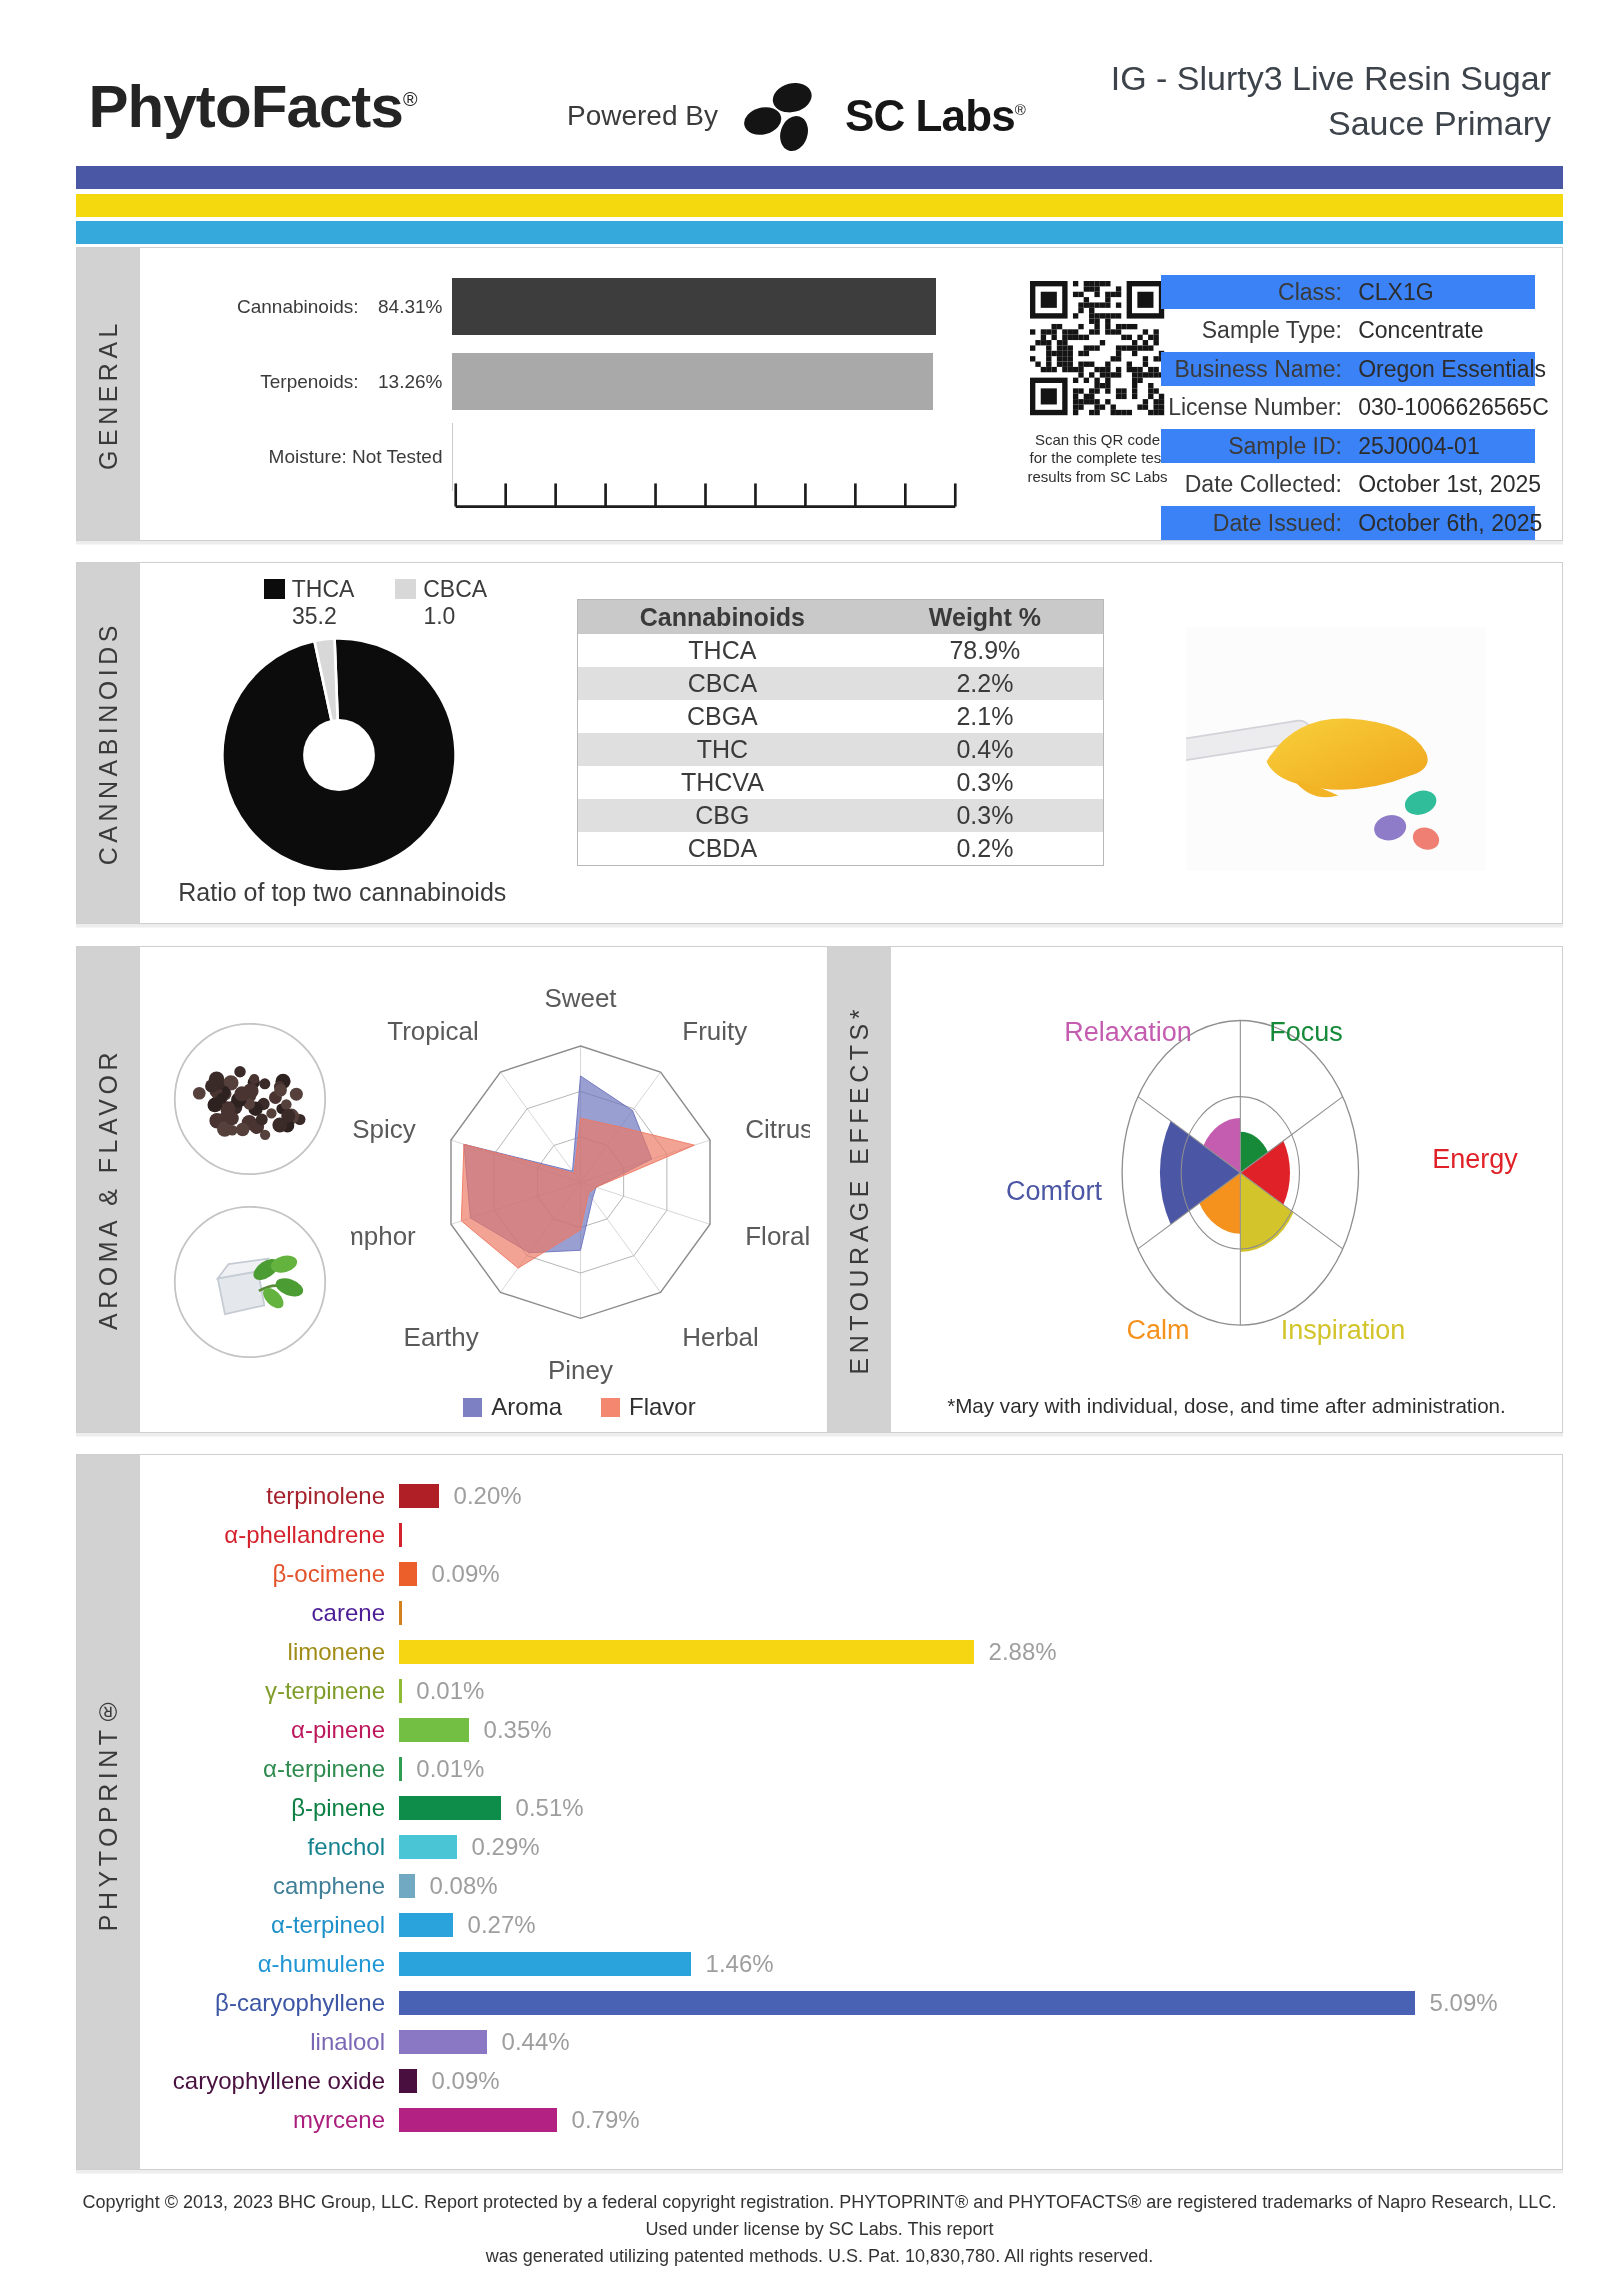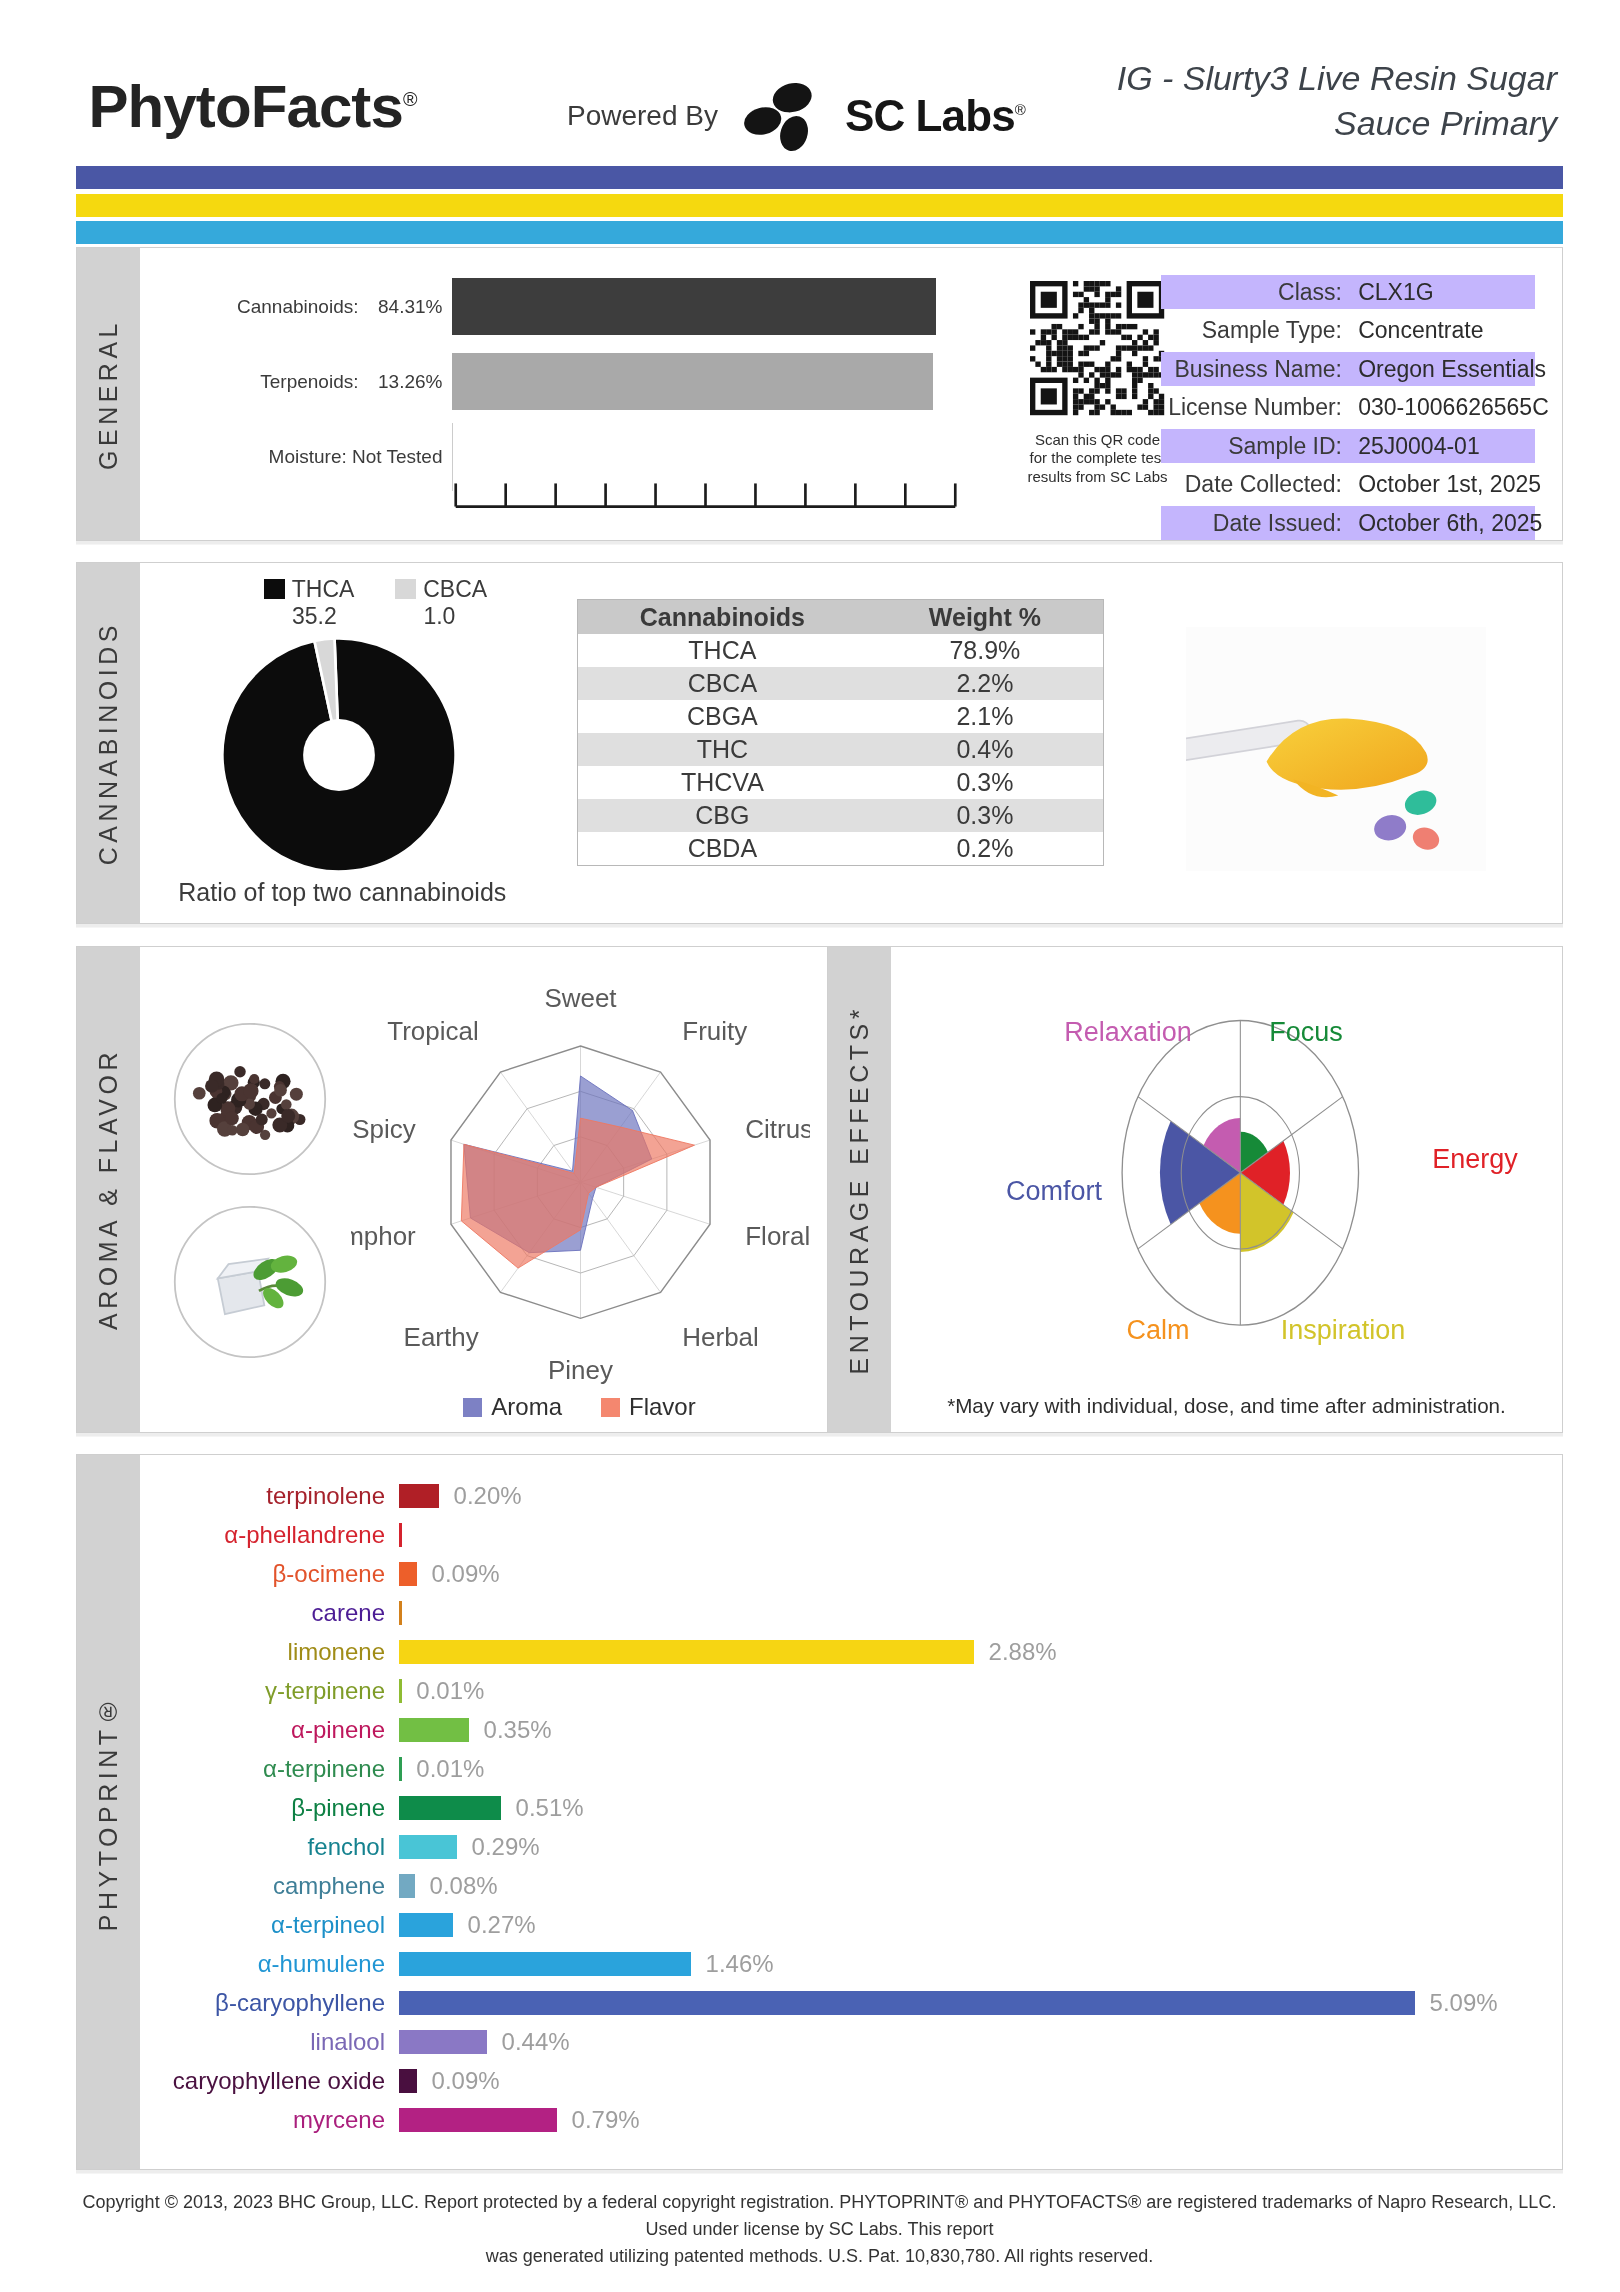--- a/index.html
+++ b/index.html
@@ -6,21 +6,21 @@
   .page{position:relative;width:1620px;height:2293px;background:#fff;
         font-family:"Liberation Sans",sans-serif;color:#3a3a3a;overflow:hidden;}
   
   .header{position:absolute;left:76px;top:56px;width:1487px;height:106px;}
   .brand{position:absolute;left:12.5px;top:16px;font-size:60px;font-weight:700;color:#242424;letter-spacing:-0.9px;}
   .brand sup{font-size:19.7px;font-weight:400;}
   .powered{position:absolute;left:491px;top:21.5px;display:flex;align-items:center;gap:25px;}
   .powered-label{font-size:28px;color:#3b3b3b;}
   .sclabs-name{font-size:44px;font-weight:700;color:#161616;letter-spacing:-0.9px;}
   .sclabs-name sup{font-size:15px;font-weight:400;}
-  .doc-title{position:absolute;right:6px;top:0;text-align:right;font-size:34px;line-height:1.32;color:#3d434a;font-style:italic;}
+  .doc-title{position:absolute;right:12px;top:0;text-align:right;font-size:34px;line-height:1.32;color:#3d434a;}
   .stripes{position:absolute;left:76px;top:166px;width:1487px;}
   .stripe{height:23px;margin-bottom:4.5px;}
   
   .section{position:absolute;left:76px;width:1487px;border:1.8px solid #cfcfcf;
            box-shadow:0 3.6px 0 rgba(0,0,0,.07);background:#fff;box-sizing:border-box;display:flex;}
   .side-label{width:63px;background:#d2d2d2;flex:none;display:flex;align-items:center;justify-content:center;}
   .side-label span{writing-mode:vertical-rl;transform:rotate(180deg);font-size:25px;
                    letter-spacing:4.5px;color:#3a3a3a;white-space:nowrap;}
   .content{position:relative;flex:1;}
   
@@ -29,21 +29,21 @@
   .g-row-m{display:grid;grid-template-columns:281px 1fr;gap:9px;align-items:center;height:57px;}
   .g-label,.g-value{font-size:19px;text-align:right;white-space:nowrap;color:#3b3b3b;}
   .g-barcell{height:57px;display:flex;align-items:center;}
   .g-bar{height:57px;}
   .g-zero{border-left:1.8px solid #cccccc;height:68px;}
   .ruler{position:absolute;left:312px;top:231px;}
   .qr-wrap{position:absolute;left:841px;top:33px;width:233px;text-align:center;}
   .qr-caption{margin-top:10.7px;font-size:15px;line-height:1.25;color:#2e2e2e;}
   .info-table{position:absolute;left:1021px;top:27px;width:374px;}
   .info-row{display:grid;grid-template-columns:190px 184px;height:34px;margin-bottom:4.5px;align-items:center;font-size:23px;}
-  .info-row.shaded{background:#c4b5fd;}
+  .info-row.shaded{background:#3b82f6;}
   .info-label{text-align:right;padding-right:9px;color:#3a3a3a;}
   .info-value{text-align:left;padding-left:7.2px;color:#2c2c2c;white-space:nowrap;}
   
   .cb-legend{position:absolute;left:124px;top:12.5px;display:flex;gap:41px;}
   .cb-leg-item{font-size:23px;color:#3b3b3b;}
   .cb-leg-top{display:flex;align-items:center;gap:7.2px;}
   .cb-leg-sq{width:20.6px;height:20.6px;display:inline-block;}
   .cb-leg-val{margin-left:28px;}
   .donut-wrap{position:absolute;left:77px;top:70px;}
   .donut-caption{position:absolute;left:14.3px;top:315px;width:376px;text-align:center;font-size:25px;color:#3c3c3c;}

